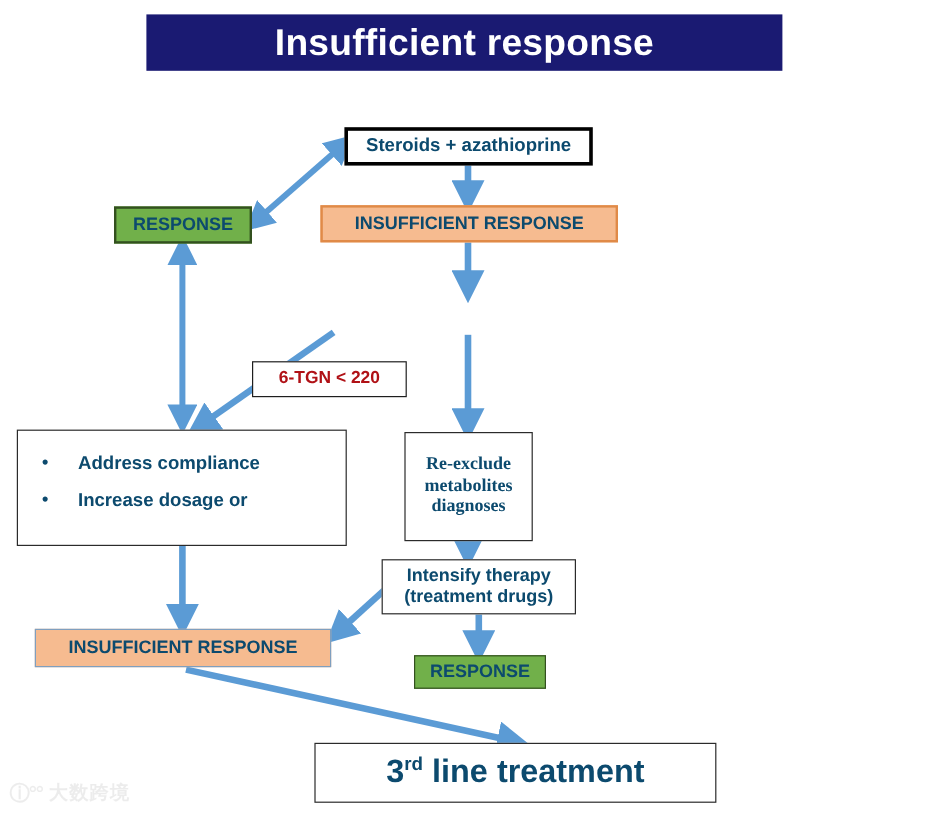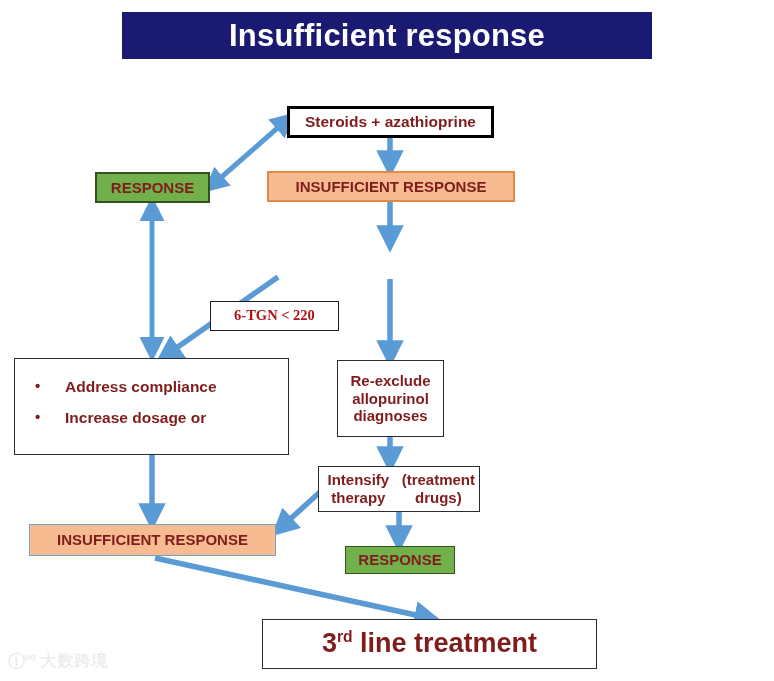--- a/index.html
+++ b/index.html
@@ -28,21 +28,21 @@
   }
 
   
   .node {
     position: absolute;
     display: flex;
     align-items: center;
     justify-content: center;
     text-align: center;
     background: #ffffff;
-    color: #7f1d1d;
+    color: #0c4a6e;
     font-weight: bold;
     line-height: 1.18;
     z-index: 4;
   }
   .node .lbl { display:block; }
 
   .node-thickblack { border: 3px solid #000000; }
   .node-thinblack  { border: 1.6px solid #2b2b2b; }
   .node-green {
     background: #71B04A;
@@ -86,21 +86,20 @@
     font-size: 15px;
   }
 
   
   .crit {
     color: #B01116;
     font-weight: bold;
     font-size: 14.5px;
     border: 1.4px solid #1e1e1e;
     background: #ffffff;
-    font-family: Liberation Serif, serif;
   }
 
   
   sup { font-size: 0.58em; vertical-align: super; line-height: 0; }
 
   
   #arrows {
     position: absolute; left: 0; top: 0;
     width: 774px; height: 681px;
     z-index: 2;
@@ -184,27 +183,27 @@
   </div>
 
 
   <div class="node node-thinblack node-left" style="left:14px; top:358px; width:275px; height:97px; padding:7px 4px 4px 4px; align-items:flex-start;">
     <ul class="bullets">
       <li>Address compliance</li>
       <li>Increase dosage or</li>
     </ul>
   </div>
 
-  <div class="node node-thinblack" style="left:337px; top:360px; width:107px; height:77px; font-size:15px; flex-direction:column;">
+  <div class="node node-thinblack" style="left:337px; top:360px; width:107px; height:91px; font-size:15px; flex-direction:column;font-family:Liberation Serif, serif;">
     <span class="lbl">Re-exclude</span>
-    <span class="lbl">allopurinol</span>
+    <span class="lbl">metabolites</span>
     <span class="lbl">diagnoses</span>
   </div>
 
-  <div class="node node-thinblack" style="left:318px; top:466px; width:162px; height:46px; font-size:15px; ">
+  <div class="node node-thinblack" style="left:318px; top:466px; width:162px; height:46px; font-size:15px; flex-direction:column;">
     <span class="lbl">Intensify therapy</span>
     <span class="lbl">(treatment drugs)</span>
   </div>
 
   <div class="node node-peach-blue" style="left:29px; top:524px; width:247px; height:32px; font-size:15px;">
     <span class="lbl">INSUFFICIENT RESPONSE</span>
   </div>
 
   <div class="node node-green-thin" style="left:345px; top:546px; width:110px; height:28px; font-size:15px;">
     <span class="lbl">RESPONSE</span>

